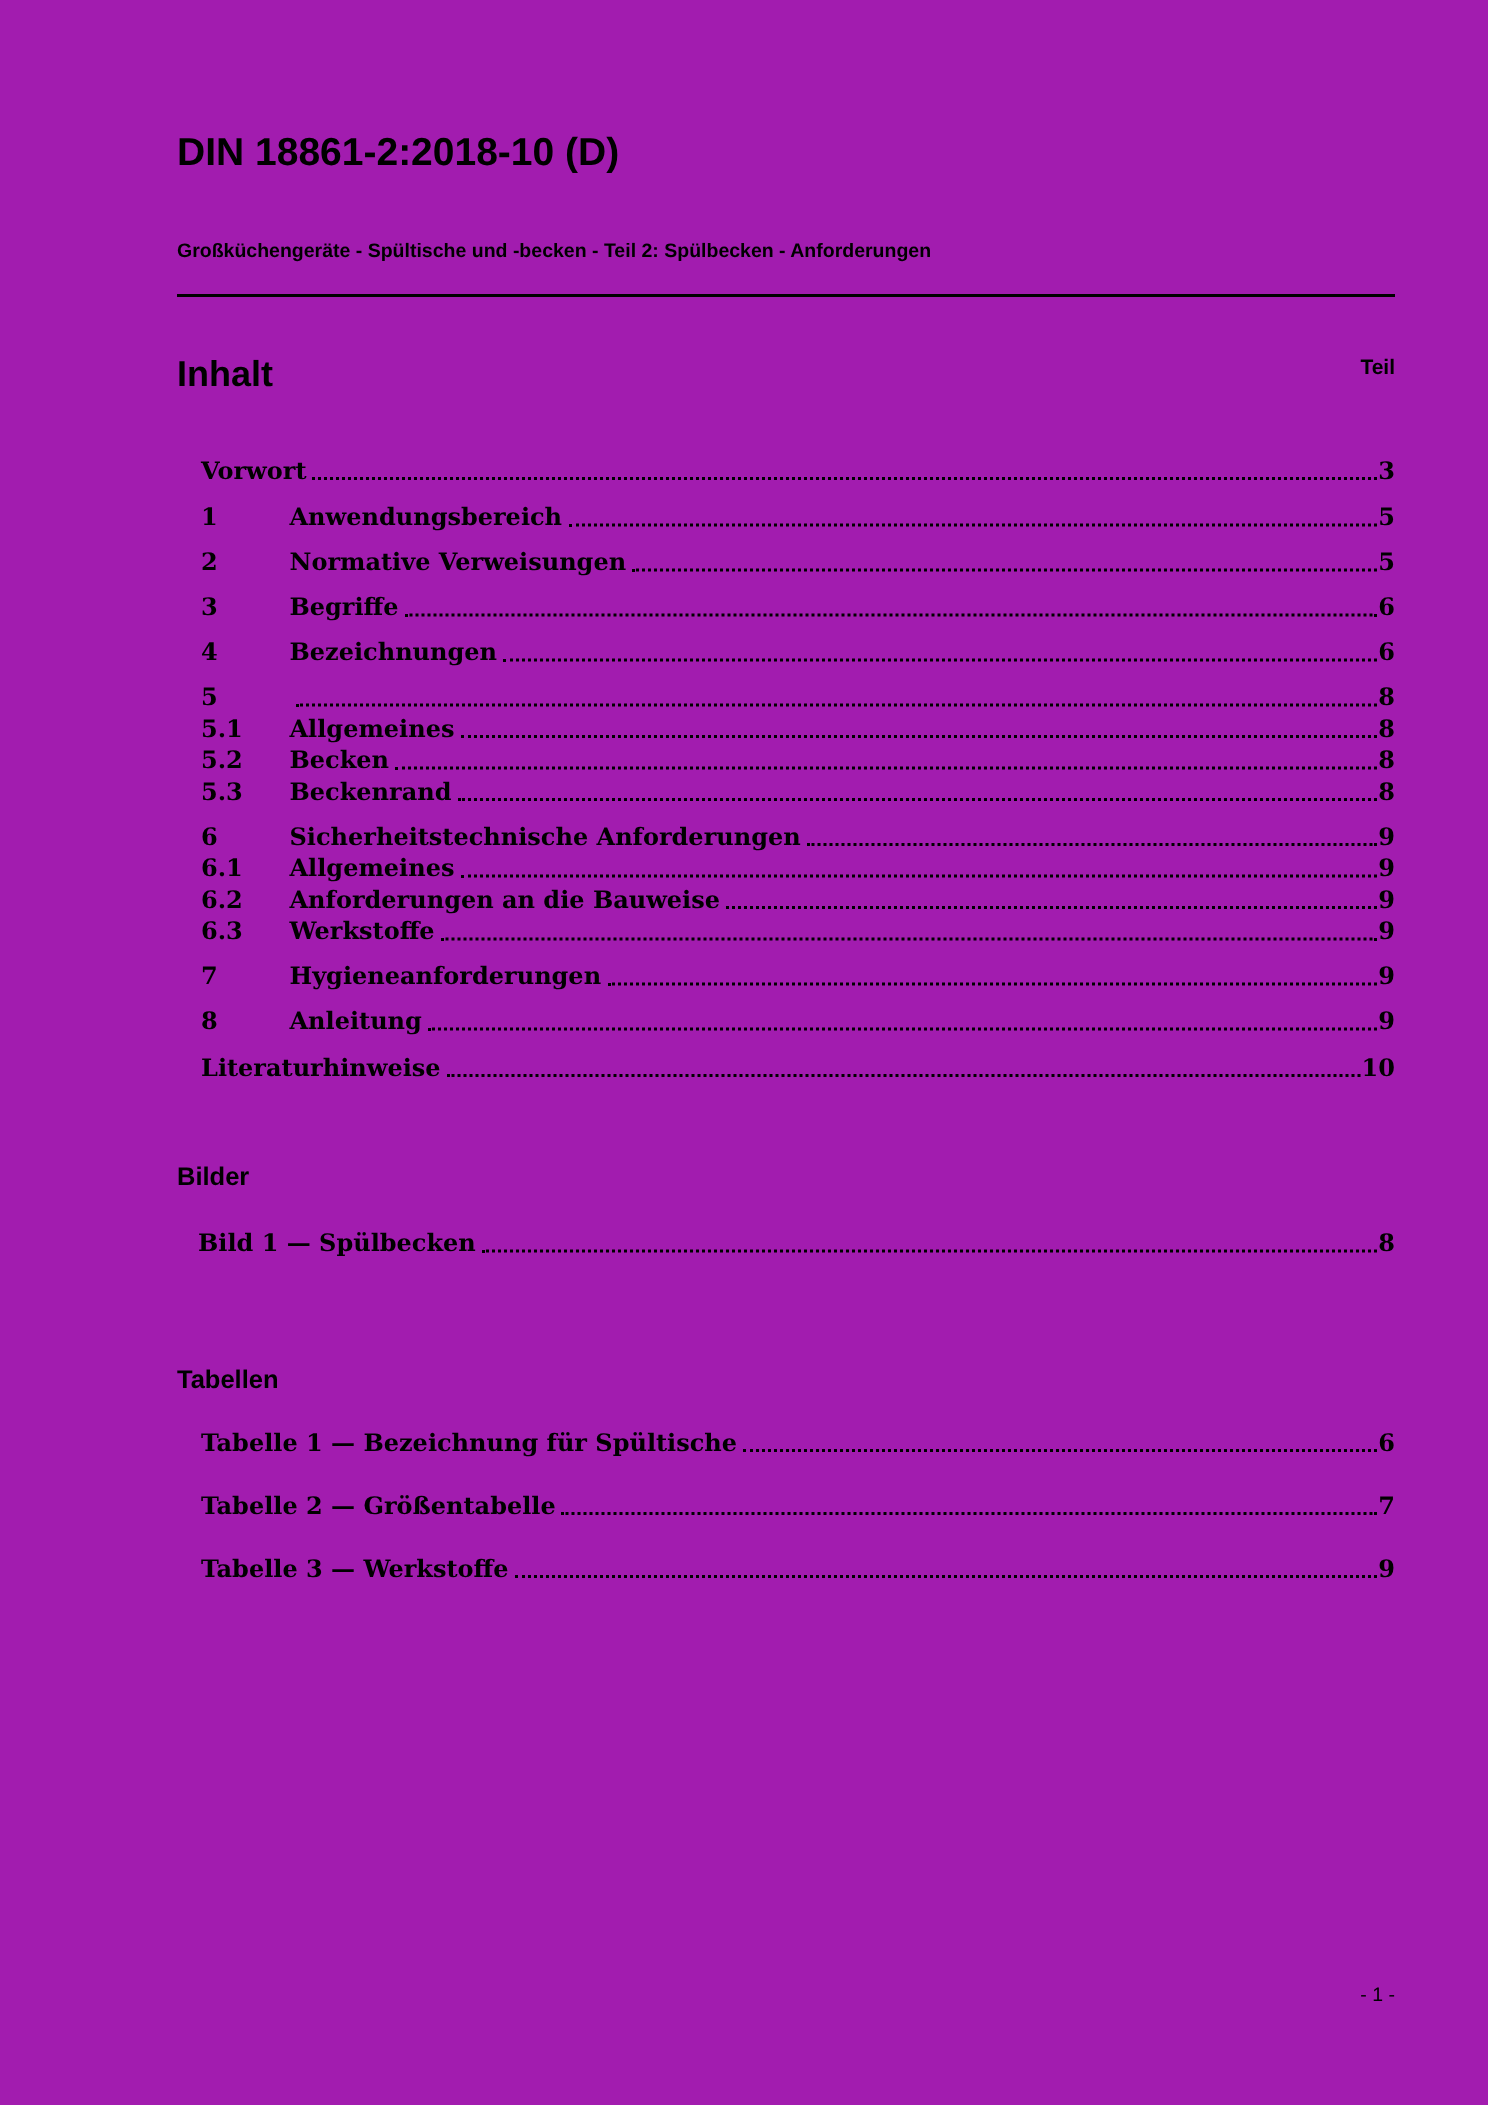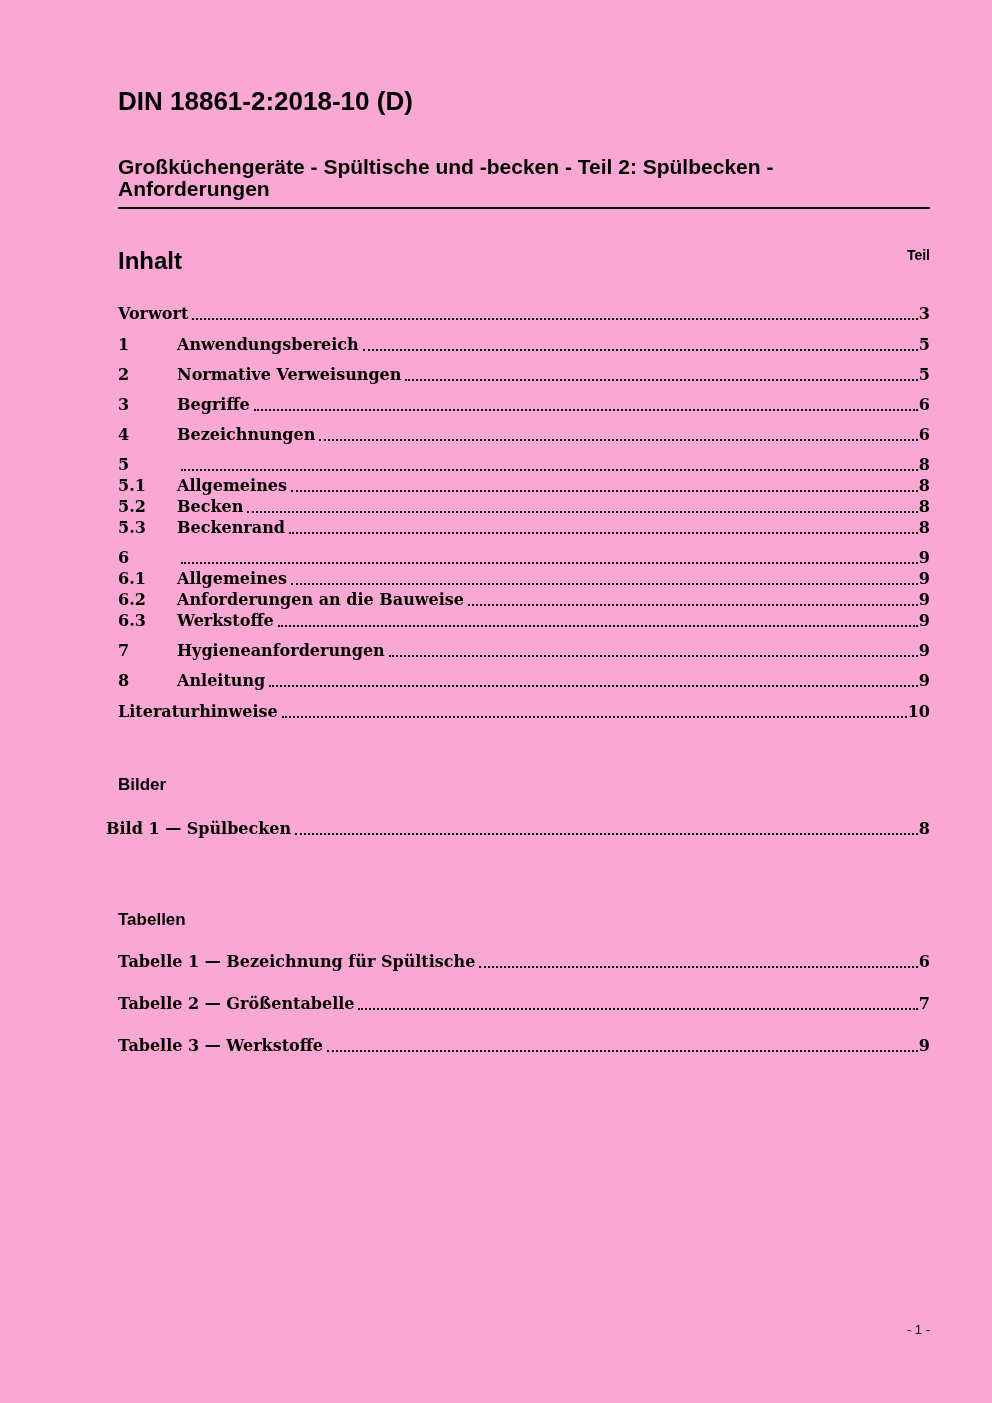--- a/index.html
+++ b/index.html
@@ -1,42 +1,42 @@
 <!DOCTYPE html>
 <html lang="de"><head>
 <meta charset="utf-8">
 <style>
   * { margin: 0; padding: 0; box-sizing: border-box; }
   html, body { background: #ffffff; }
   .page {
     position: relative;
     width: 992px;
     height: 1403px;
-    background: #f9a8d4;
+    background: #a21caf;
     color: #000000;
     font-family: "Liberation Sans", sans-serif;
     overflow: hidden;
   }
   
   .header {
     position: absolute;
     top: 86px; left: 118px; right: 62px;
   }
   .doc-title {
     font-size: 26px;
     font-weight: bold;
     line-height: 30px;
     letter-spacing: 0px;
   }
   .doc-subtitle {
     margin-top: 40px;
-    font-size: 21px;
+    font-size: 13px;
     font-weight: bold;
     line-height: 22px;
-    padding-bottom: 7px;
+    padding-bottom: 18px;
     border-bottom: 2px solid #000000;
   }
   .inhalt-row {
     margin-top: 38px;
     display: flex;
     justify-content: space-between;
     align-items: flex-start;
   }
   .inhalt-heading { font-size: 24px; font-weight: bold; line-height: 28px; }
   .seite-label   { font-size: 14px; font-weight: bold; }
@@ -45,20 +45,21 @@
     top: 303px; left: 118px; right: 62px;
   }
   .row {
     display: flex;
     align-items: baseline;
     font-family: "DejaVu Serif", serif;
     font-size: 16px;
     font-weight: bold;
     line-height: 21px;
     white-space: nowrap;
+    margin-left: 16px;
   }
   .row .num { width: 59px; flex: 0 0 59px; }
   .row .lbl { flex: 0 0 auto; }
   .row .leader {
     flex: 1 1 auto;
     min-width: 12px;
     align-self: flex-end;
     border-bottom: 2px dotted #000000;
     margin: 0 1px 4px 4px;
     height: 0;
@@ -69,21 +70,21 @@
 
   
   .section-heading {
     position: absolute;
     left: 118px;
     font-size: 17px;
     font-weight: bold;
   }
   .figures-heading { top: 775px; }
   .tables-heading  { top: 910px; }
-  .figures-list { position: absolute; top: 818px; left: 106px; right: 62px; }
+  .figures-list { position: absolute; top: 818px; left: 116px; right: 62px; }
   .tables-list  { position: absolute; top: 951px; left: 118px; right: 62px; }
   .tables-list .row + .row { margin-top: 21px; justify-content: space-between; }
 
   
   .footer {
     position: absolute;
     top: 1322px; right: 62px;
     font-size: 13px;
     font-weight: normal;
   }
@@ -162,20 +163,21 @@
 
     <div class="row">
       <span class="num">5.3</span>
       <span class="lbl">Beckenrand</span>
       <span class="leader"></span>
       <span class="pg">8</span>
     </div>
 
     <div class="row mt9">
       <span class="num">6</span>
+      <span class="lbl">Sicherheitstechnische Anforderungen</span>
       <span class="leader"></span>
       <span class="pg">9</span>
     </div>
 
     <div class="row">
       <span class="num">6.1</span>
       <span class="lbl">Allgemeines</span>
       <span class="leader"></span>
       <span class="pg">9</span>
     </div>

